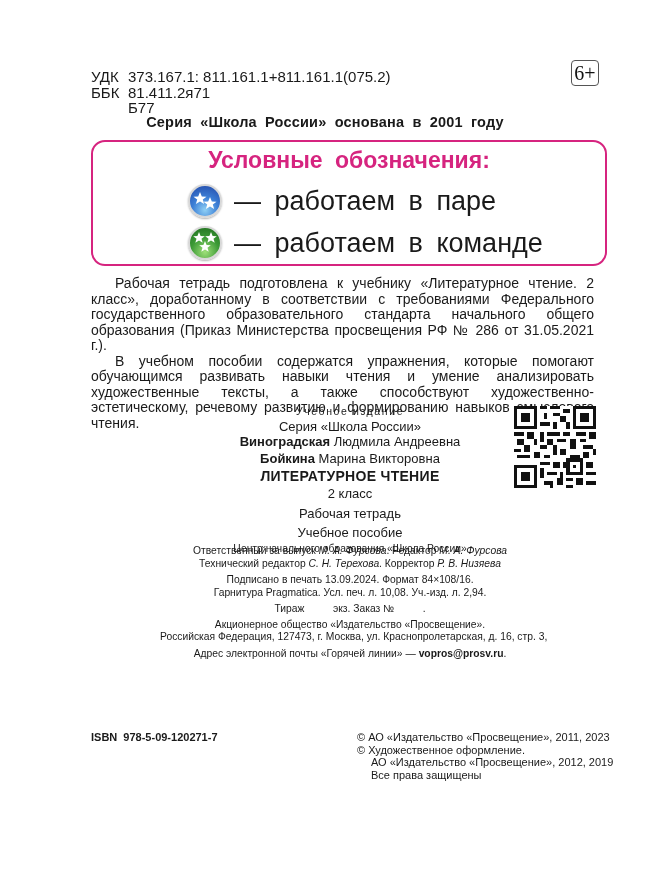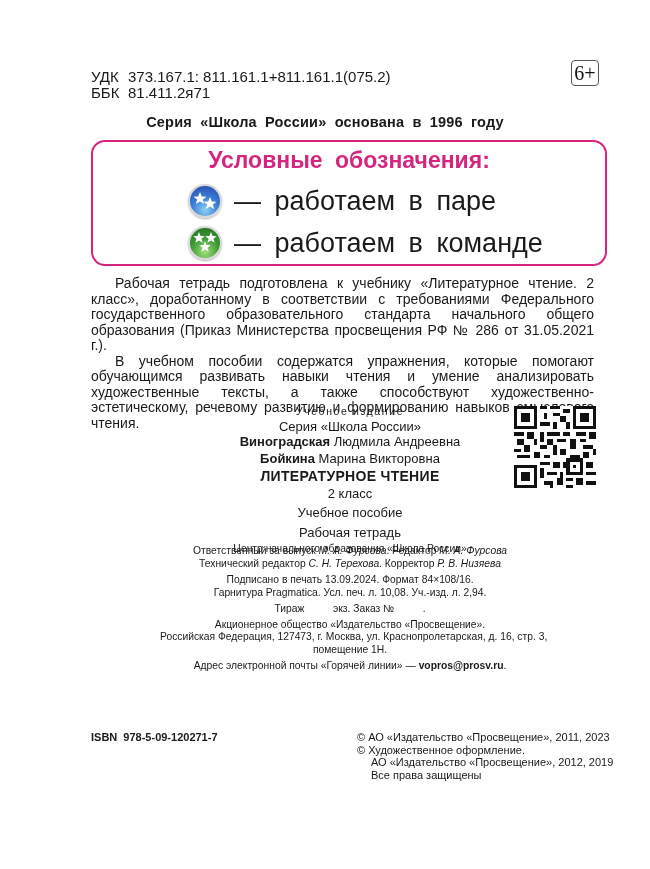--- a/index.html
+++ b/index.html
@@ -57,25 +57,29 @@
 
 <div class="abs codes">
   <div class="row">
       <span class="lab">УДК</span>
       <span>373.167.1: 811.161.1+811.161.1(075.2)</span>
     </div>
   <div class="row">
       <span class="lab">ББК</span>
       <span>81.411.2я71</span>
     </div>
+  <div class="row">
+      <span class="lab"></span>
+      <span>Б77</span>
+    </div>
 </div>
 
 <div class="abs age-badge">6+</div>
 
-<div class="abs series-line">Серия «Школа России» основана в 1996 году</div>
+<div class="abs series-line">Серия «Школа России» основана в 2001 году</div>
 
 <div class="abs legend-box">
   <div class="legend-title">Условные обозначения:</div>
   <div class="legend-row" style="top:42px;">
     <span class="badge-icon badge-blue">
       <svg width="30" height="30" viewBox="0 0 30 30">
         <polygon fill="#fff" points="10,6 11.8,10.5 16.5,10.7 12.8,13.6 14.1,18 10,15.4 5.9,18 7.2,13.6 3.5,10.7 8.2,10.5"></polygon>
         <polygon fill="#fff" points="20,11 21.8,15.5 26.5,15.7 22.8,18.6 24.1,23 20,20.4 15.9,23 17.2,18.6 13.5,15.7 18.2,15.5"></polygon>
       </svg>
     </span>
@@ -98,34 +102,33 @@
   <p>В учебном пособии содержатся упражнения, которые помогают обучающимся развивать навыки чтения и умение анализировать художественные тексты, а также способствуют художественно-эстетическому, речевому развитию и формированию навыков смыслового чтения.</p>
 </div>
 
 <div class="abs imprint" style="top:404px;">
   <div class="spaced" style="line-height:14px;">Учебное издание</div>
   <div class="i-md">Серия «Школа России»</div>
   <div class="i-md" style="margin-top:-2px;"><b>Виноградская</b> <span>Людмила Андреевна</span></div>
   <div class="i-md"><b>Бойкина</b> <span>Марина Викторовна</span></div>
   <div class="i-title">ЛИТЕРАТУРНОЕ ЧТЕНИЕ</div>
   <div class="i-md">2 класс</div>
+  <div class="i-md" style="margin-top:3px;">Рабочая тетрадь</div>
   <div class="i-md" style="margin-top:2px;">Учебное пособие</div>
-  <div class="i-md" style="margin-top:3px;">Рабочая тетрадь</div>
   <div class="i-sm" style="margin-top:2px;">Центр начального образования «Школа России»</div>
 </div>
 
 <div class="abs imprint i-sm" style="top:545px;">
   <div><span>Ответственный за выпуск </span><i>М. А. Фурсова</i><span>. Редактор </span><i>М. А. Фурсова</i></div>
   <div><span>Технический редактор </span><i>С. Н. Терехова</i><span>. Корректор </span><i>Р. В. Низяева</i></div>
   <div style="margin-top:4px;">Подписано в печать 13.09.2024. Формат 84×108/16.</div>
   <div>Гарнитура Pragmatica. Усл. печ. л. 10,08. Уч.-изд. л. 2,94.</div>
   <div style="margin-top:4px; white-space:pre;">Тираж          экз. Заказ №          .</div>
   <div style="margin-top:3px;">Акционерное общество «Издательство «Просвещение».</div>
   <div>Российская Федерация, 127473, г. Москва, ул. Краснопролетарская, д. 16, стр. 3,</div>
-  <div>помещение 1Н.</div>
   <div style="margin-top:4px;"><span>Адрес электронной почты «Горячей линии» — </span><b>vopros@prosv.ru</b><span>.</span></div>
 </div>
 
 <div class="abs qr">
   <svg width="82" height="82" viewBox="0 0 25 25" shape-rendering="crispEdges">
     <rect width="25" height="25" fill="#fff"></rect>
     <g fill="#111">
       <path d="M0 0h7v7h-7zM1 1v5h5v-5zM2 2h3v3h-3z" fill-rule="evenodd"></path>
       <path d="M18 0h7v7h-7zM19 1v5h5v-5zM20 2h3v3h-3z" fill-rule="evenodd"></path>
       <path d="M0 18h7v7h-7zM1 19v5h5v-5zM2 20h3v3h-3z" fill-rule="evenodd"></path>

